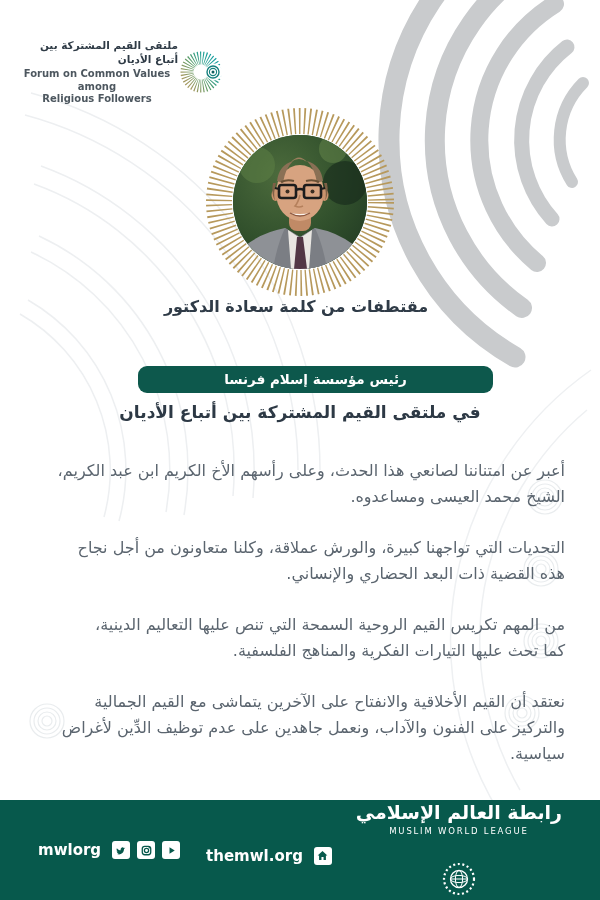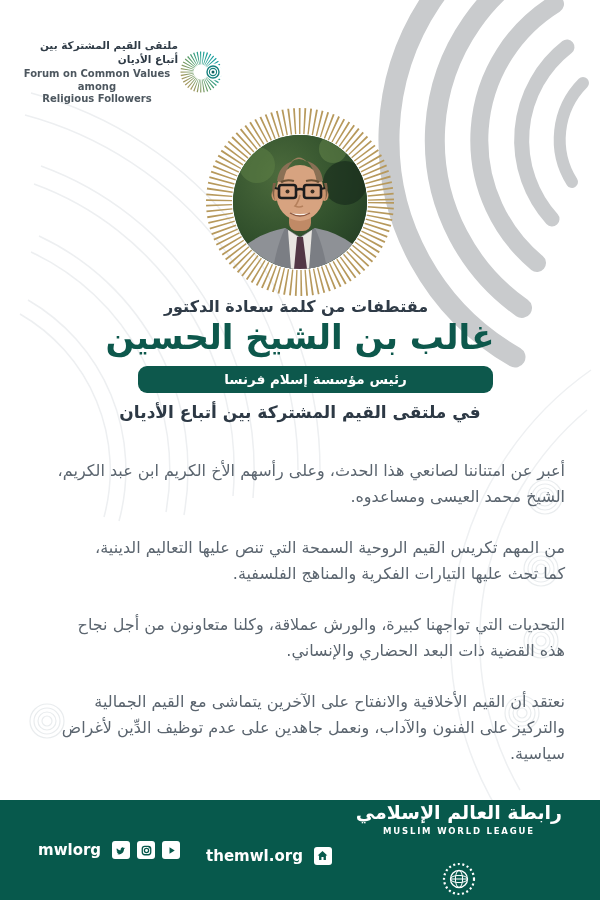--- a/index.html
+++ b/index.html
@@ -29,21 +29,21 @@
 
   
   .footer{position:absolute;left:0;top:800px;width:600px;height:100px;background:#07594c;display:flex;align-items:center;padding:0 38px;box-sizing:border-box;text-align:right;}
   .social-row{display:flex;align-items:center;gap:7px;}
   .handle{color:#ffffff;font-size:15px;font-weight:bold;margin-right:4px;}
   .sq-icon{width:18px;height:18px;background:#ffffff;border-radius:3px;display:flex;align-items:center;justify-content:center;}
   .website-group{display:flex;align-items:center;gap:7px;margin-left:26px;margin-top:11px;}
   .org-logo{margin-left:auto;display:flex;align-items:center;gap:23px;flex-direction:column;}
   .org-text{display:flex;flex-direction:column;align-items:center;}
   .org-ar{color:#ffffff;font-size:19px;font-weight:bold;direction:rtl;line-height:22px;}
-  .org-en{color:#ffffff;font-size:8.5px;font-weight:bold;letter-spacing:1.8px;margin-top:3px;white-space:nowrap;}
+  .org-en{color:#ffffff;font-size:8.5px;font-weight:normal;letter-spacing:1.8px;margin-top:3px;white-space:nowrap;}
 </style>
 </head>
 <body>
 
 <div class="canvas">
 
   <svg class="decor" width="600" height="900" viewBox="0 0 600 900" style="left:0;top:0;">
 
     <g fill="none" stroke="#edeff1" stroke-width="1.5">
       <path d="M 20 314 A 180 180 0 0 1 104 517"></path>
@@ -172,31 +172,30 @@
 
       <path d="M 48 47 Q 54 44 61 46" fill="none" stroke="#6b5136" stroke-width="2"></path>
       <path d="M 73 46 Q 80 44 86 47" fill="none" stroke="#6b5136" stroke-width="2"></path>
       <path d="M 67 60 Q 65 68 62 71 Q 66 73 70 71" fill="none" stroke="#b5805c" stroke-width="1.6"></path>
       <path d="M 57 78 Q 67 84 77 78 Q 67 80 57 78 Z" fill="#fdf6ef"></path>
       <path d="M 57 78 Q 67 84 77 78" fill="none" stroke="#8e5a42" stroke-width="1.4"></path>
     </svg>
   </div>
 
   <div class="intro-line">مقتطفات من كلمة سعادة الدكتور</div>
-  <div class="speaker-name">غالب بن الشيخ الحسين</div>
   <div class="role-badge">رئيس مؤسسة إسلام فرنسا</div>
   <div class="event-line">في ملتقى القيم المشتركة بين أتباع الأديان</div>
 
   <div class="quotes">
     <p class="quote">أعبر عن امتناننا لصانعي هذا الحدث، وعلى رأسهم الأخ الكريم ابن عبد الكريم،
 الشيخ محمد العيسى ومساعدوه.</p>
+    <p class="quote">التحديات التي تواجهنا كبيرة، والورش عملاقة، وكلنا متعاونون من أجل نجاح
+هذه القضية ذات البعد الحضاري والإنساني.</p>
     <p class="quote">من المهم تكريس القيم الروحية السمحة التي تنص عليها التعاليم الدينية،
 كما تحث عليها التيارات الفكرية والمناهج الفلسفية.</p>
-    <p class="quote">التحديات التي تواجهنا كبيرة، والورش عملاقة، وكلنا متعاونون من أجل نجاح
-هذه القضية ذات البعد الحضاري والإنساني.</p>
     <p class="quote">نعتقد أن القيم الأخلاقية والانفتاح على الآخرين يتماشى مع القيم الجمالية
 والتركيز على الفنون والآداب، ونعمل جاهدين على عدم توظيف الدِّين لأغراض
 سياسية.</p>
   </div>
 
   <div class="footer">
     <div class="social-row">
       <span class="handle">mwlorg</span>
       <span class="sq-icon">
         <svg width="13" height="13" viewBox="0 0 16 16">

